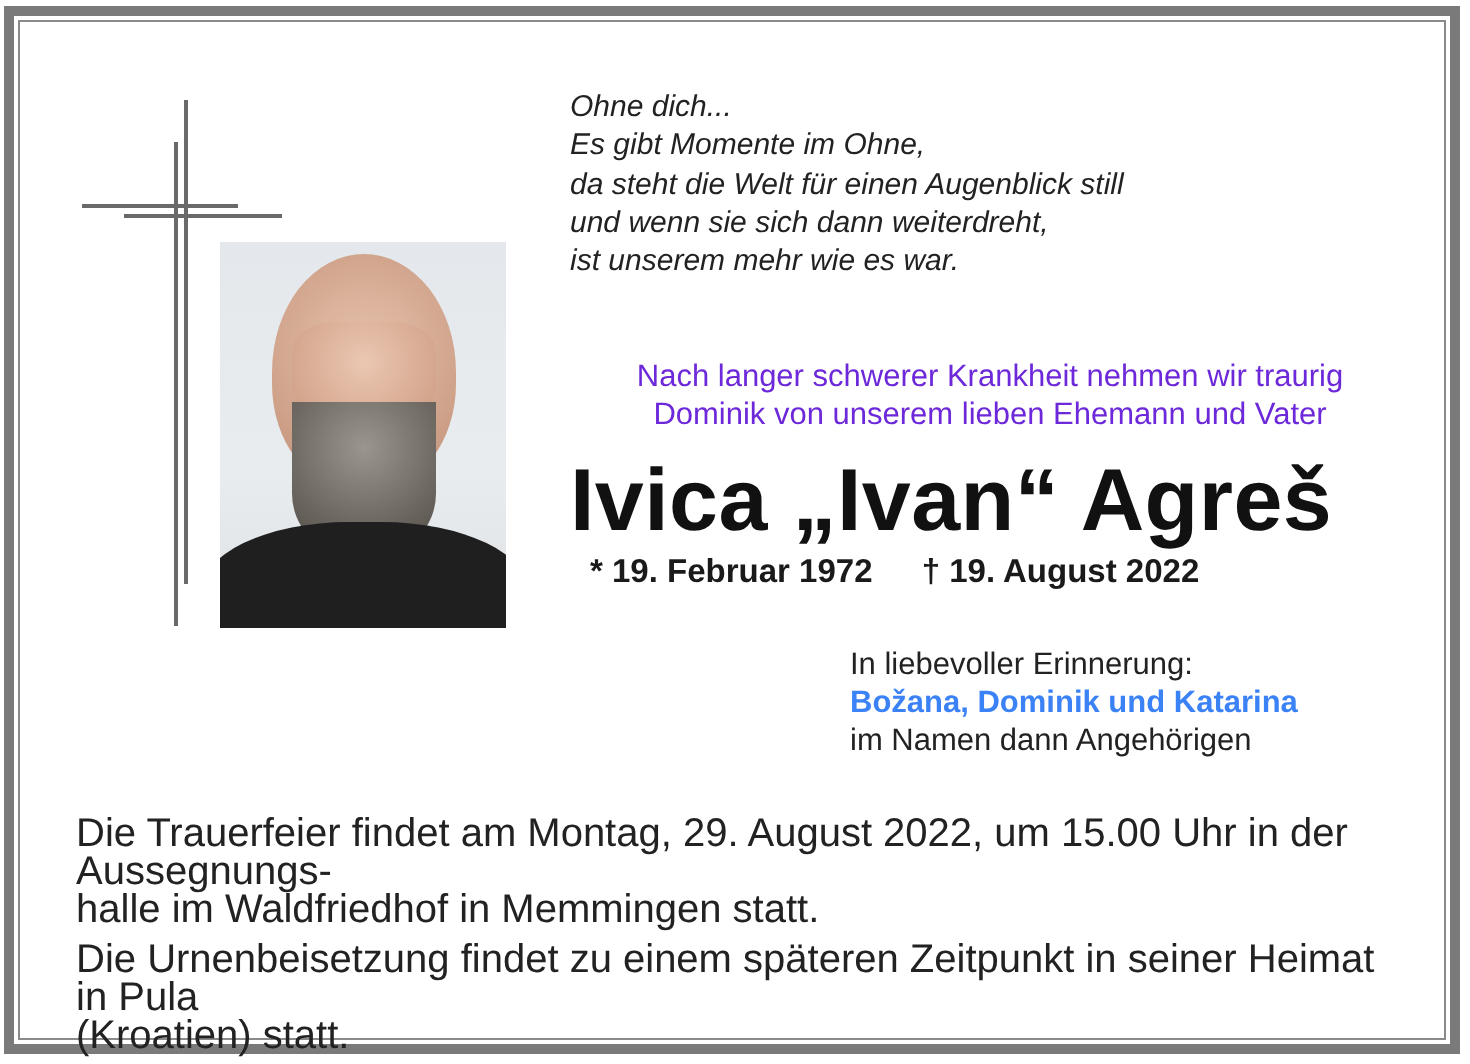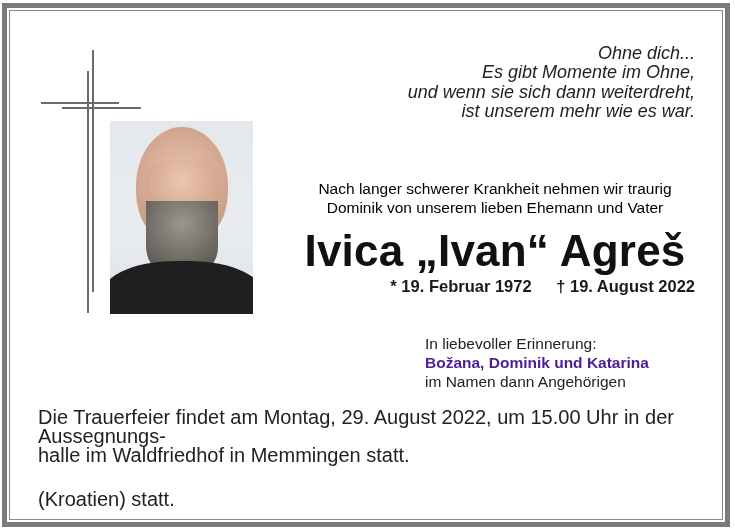--- a/index.html
+++ b/index.html
@@ -16,29 +16,29 @@
   .photo { position:absolute; left:110px; top:121px; width:143px; height:193px; overflow:hidden;
            background:linear-gradient(#e4e8ec,#e9ecef 60%,#dfe2e4); }
   .photo .head { position:absolute; left:26px; top:6px; width:92px; height:118px; border-radius:50% 50% 45% 45%;
                  background:radial-gradient(circle at 50% 40%, #e7c2ac, #c99a82 75%); }
   .photo .beard { position:absolute; left:36px; top:80px; width:72px; height:76px; border-radius:0 0 40% 40%;
                   background:radial-gradient(circle at 50% 30%, #9a958f, #5e5853 80%); }
   .photo .face { position:absolute; left:36px; top:40px; width:72px; height:50px;
                  background:radial-gradient(circle at 50% 40%, #ebc7b2, #d4a58d 80%); border-radius:30%; }
   .photo .shirt { position:absolute; left:-10px; top:140px; width:165px; height:80px; border-radius:45% 45% 0 0;
                   background:#1f1f20; }
-  .poem { position:absolute; left:285px; top:44px; width:410px; text-align:right;
-          font-style:italic; font-size:18px; line-height:19.3px; color:#222; }
-  .intro { position:absolute; left:285px; top:179px; width:420px; text-align:center; font-size:15.5px; line-height:19px; color:#000000; }
-  .name { position:absolute; left:285px; top:225px; width:420px; text-align:center; font-weight:bold; font-size:44px;
+  .poem { position:absolute; left:285px; top:44px; width:410px; text-align:left;
+          font-style:italic; font-size:15px; line-height:19.3px; color:#222; }
+  .intro { position:absolute; left:285px; top:179px; width:420px; text-align:center; font-size:15.5px; line-height:19px; color:#6d28d9; }
+  .name { position:absolute; left:285px; top:225px; width:420px; font-weight:bold; font-size:44px;
           line-height:52px; color:#111; letter-spacing:0.2px; }
-  .dates { position:absolute; left:285px; top:277px; width:420px; text-align:right; font-weight:bold; font-size:16.5px; color:#1a1a1a; }
+  .dates { position:absolute; left:285px; top:277px; width:420px; text-align:left; font-weight:bold; font-size:16.5px; color:#1a1a1a; }
   .dates span { margin:0 10px; }
-  .memory { position:absolute; left:425px; top:334px; font-size:15.5px; line-height:19px; color:#222; }
-  .memory .b { font-weight:bold; color:#4c1d95; }
+  .memory { position:absolute; left:425px; top:323px; font-size:15.5px; line-height:19px; color:#222; }
+  .memory .b { font-weight:bold; color:#3b82f6; }
   .funeral { position:absolute; left:38px; top:408px; width:650px; font-size:20px; line-height:19px; color:#222; }
   .funeral p { margin:0 0 6px 0; }
 </style>
 </head>
 <body>
 
 <div class="outer"></div>
 <div class="inner"></div>
 
 <div>
@@ -51,20 +51,21 @@
 <div class="photo">
   <div class="head"></div>
   <div class="face"></div>
   <div class="beard"></div>
   <div class="shirt"></div>
 </div>
 
 <div class="poem">
   <div>Ohne dich...</div>
   <div>Es gibt Momente im Ohne,</div>
+  <div>da steht die Welt für einen Augenblick still</div>
   <div>und wenn sie sich dann weiterdreht,</div>
   <div>ist unserem mehr wie es war.</div>
 </div>
 
 <div class="intro">
   <div>Nach langer schwerer Krankheit nehmen wir traurig</div>
   <div>Dominik von unserem lieben Ehemann und Vater</div>
 </div>
 
 <div class="name">Ivica „Ivan“ Agreš</div>
@@ -79,16 +80,16 @@
   <div class="b">Božana, Dominik und Katarina</div>
   <div>im Namen dann Angehörigen</div>
 </div>
 
 <div class="funeral">
   <p>
     <span>Die Trauerfeier findet am Montag, 29. August 2022, um 15.00 Uhr in der Aussegnungs-</span><br>
     <span>halle im Waldfriedhof in Memmingen statt.</span>
   </p>
   <p>
-    <br>
+    <span>Die Urnenbeisetzung findet zu einem späteren Zeitpunkt in seiner Heimat in Pula</span><br>
     <span>(Kroatien) statt.</span>
   </p>
 </div>
 
 </body></html>

